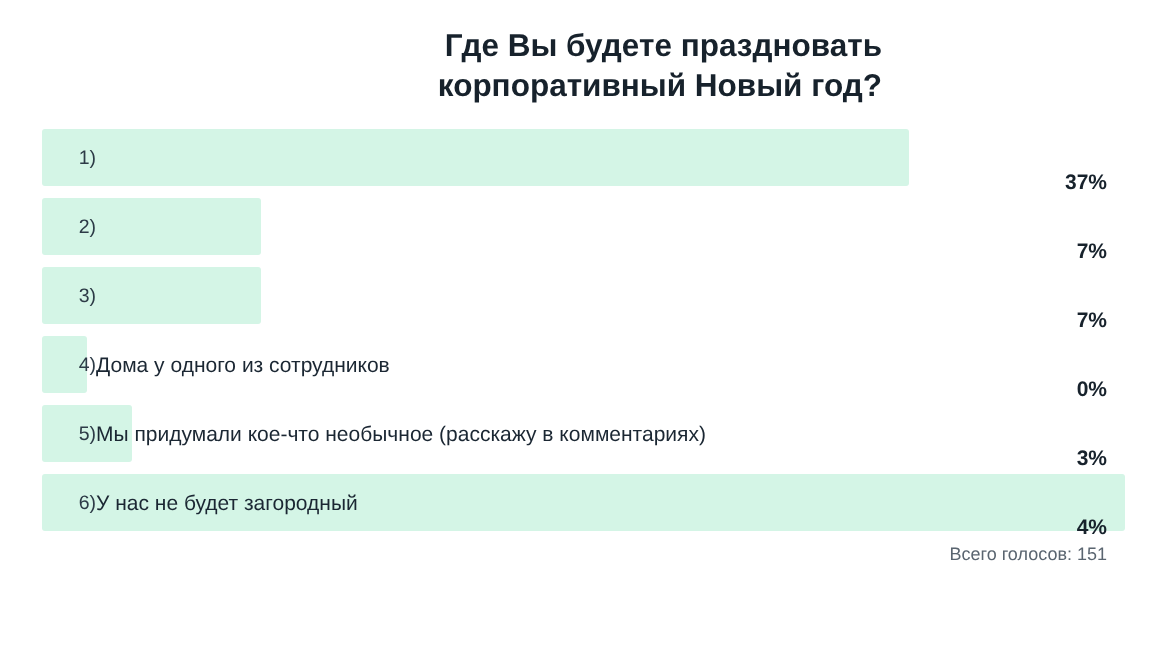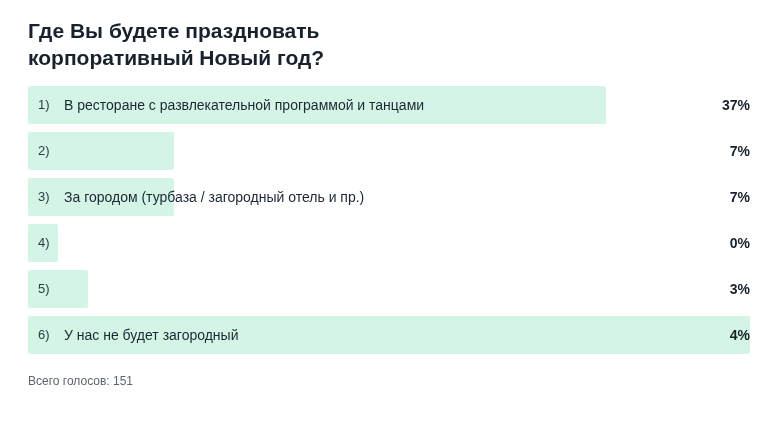--- a/index.html
+++ b/index.html
@@ -12,21 +12,22 @@
     background: #ffffff;
     font-family: "Liberation Sans", sans-serif;
     color: #1b2733;
     overflow: hidden;
   }
   .poll {
     position: relative;
     width: 778px;
     height: 364px;
     box-sizing: border-box;
-    padding: 18px 28px 0 28px;
+    padding: 18px 40px 0 28px;
+    text-align: right;
   }
   .poll-title {
     font-size: 21px;
     font-weight: bold;
     line-height: 1.28;
     color: #17222c;
     margin: 0 0 14px 0;
     max-width: 560px;
     white-space: pre-line;
   }
@@ -66,82 +67,82 @@
     color: #2d3b47;
   }
   .option-label {
     font-size: 14px;
     color: #1b2733;
     white-space: nowrap;
   }
   .option-pct {
     position: absolute;
     right: 0;
-    top: 0;
+    top: 16px;
     height: 38px;
     display: flex;
     align-items: center;
     font-size: 14px;
     font-weight: bold;
     color: #17222c;
   }
   .total {
-    margin-top: 20px;
+    margin-top: 8px;
     font-size: 12px;
     color: #5a6570;
   }
 </style>
 </head>
 <body>
 
 <div class="poll">
 
   <h1 class="poll-title">Где Вы будете праздновать
 корпоративный Новый год?</h1>
 
   <div class="options">
 
     <div class="option-row">
       <div class="bar" style="width:578px"></div>
       <div class="option-content">
         <span class="option-index">1)</span>
-        <span class="option-label">В ресторане с развлекательной программой и танцами</span>
       </div>
       <div class="option-pct">37%</div>
     </div>
 
     <div class="option-row">
       <div class="bar" style="width:146px"></div>
       <div class="option-content">
         <span class="option-index">2)</span>
       </div>
       <div class="option-pct">7%</div>
     </div>
 
     <div class="option-row">
       <div class="bar" style="width:146px"></div>
       <div class="option-content">
         <span class="option-index">3)</span>
-        <span class="option-label">За городом (турбаза / загородный отель и пр.)</span>
       </div>
       <div class="option-pct">7%</div>
     </div>
 
     <div class="option-row">
       <div class="bar bar-zero" style="width:30px"></div>
       <div class="option-content">
         <span class="option-index">4)</span>
+        <span class="option-label">Дома у одного из сотрудников</span>
       </div>
       <div class="option-pct">0%</div>
     </div>
 
     <div class="option-row">
       <div class="bar" style="width:60px"></div>
       <div class="option-content">
         <span class="option-index">5)</span>
+        <span class="option-label">Мы придумали кое-что необычное (расскажу в комментариях)</span>
       </div>
       <div class="option-pct">3%</div>
     </div>
 
     <div class="option-row">
       <div class="bar" style="width:722px"></div>
       <div class="option-content">
         <span class="option-index">6)</span>
         <span class="option-label">У нас не будет загородный</span>
       </div>

